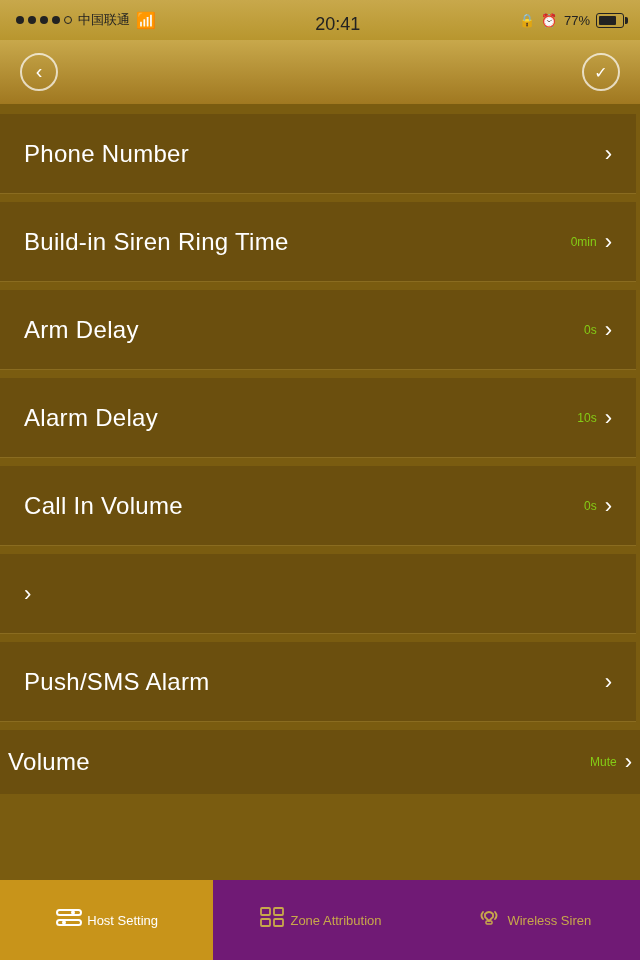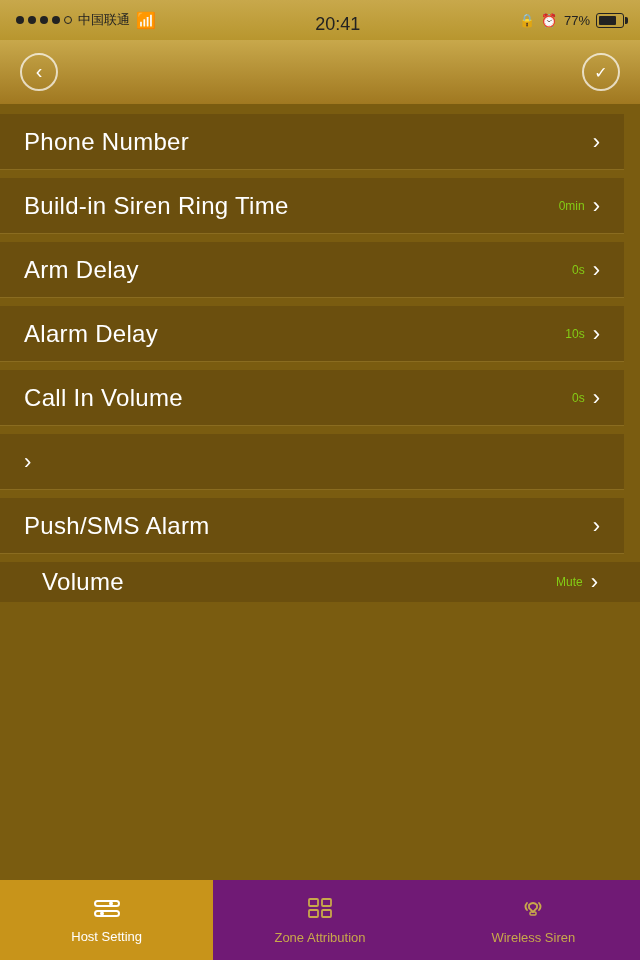--- a/index.html
+++ b/index.html
@@ -71,22 +71,22 @@
       background: #7a5c10;
       flex: 1;
       padding: 8px 0;
       height: calc(960px - 40px - 64px - 80px);
       overflow: hidden;
     }
 
     
     .list-item {
       background: #6b4f0e;
-      margin: 0 16px 2px 0;
-      height: 56px;
+      margin: 0 4px 2px 0;
+      height: 80px;
       display: flex;
       align-items: center;
       justify-content: space-between;
       padding: 0 24px;
       cursor: pointer;
       border-bottom: 1px solid #8a6c20;
     }
     .list-item:first-child { margin-top: 2px; }
     .item-label {
       font-size: 24px;
@@ -104,40 +104,40 @@
     }
     .chevron {
       font-size: 22px;
       color: #fff;
       font-weight: 300;
     }
 
     
     .list-item-partial {
       background: #6b4f0e;
-      height: 40px;
+      height: 64px;
       display: flex;
       align-items: center;
       justify-content: space-between;
-      padding: 0 42px;
+      padding: 0 8px;
       overflow: hidden;
       cursor: pointer;
     }
 
     
     .tab-bar {
       height: 80px;
       display: flex;
       position: absolute;
       bottom: 0; left: 0; right: 0;
     }
     .tab-item {
       flex: 1;
       display: flex;
-      flex-direction: column;
+      flex-direction: row;
       align-items: center;
       justify-content: center;
       gap: 4px;
       cursor: pointer;
       font-size: 13px;
     }
     .tab-item.active {
       background: #c8941a;
       color: #fff;
     }

